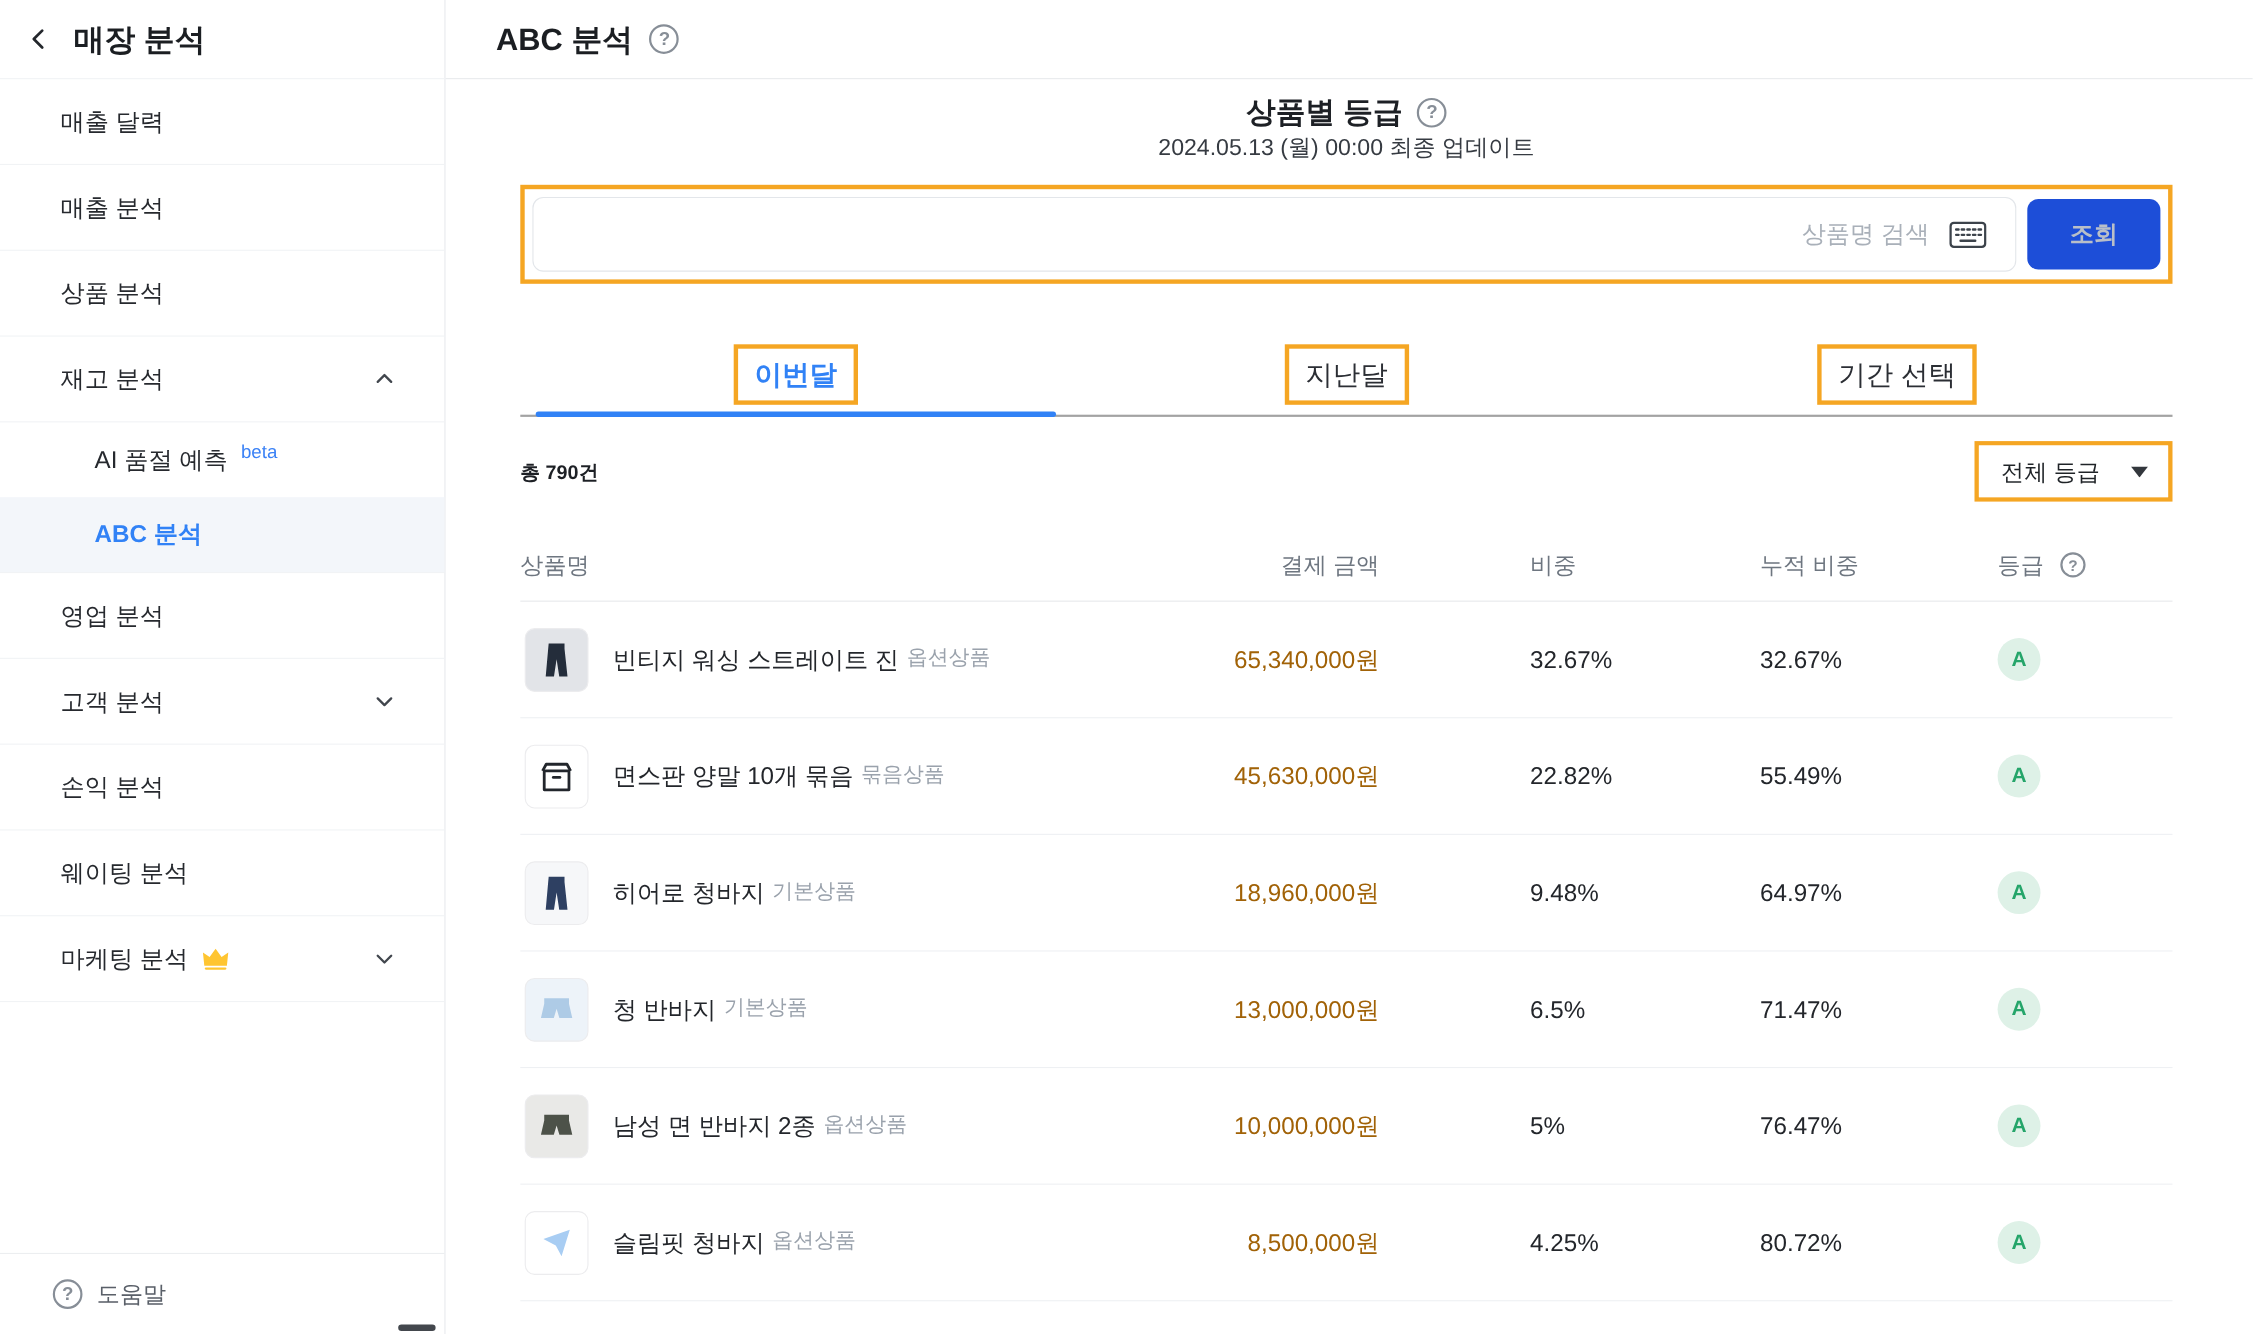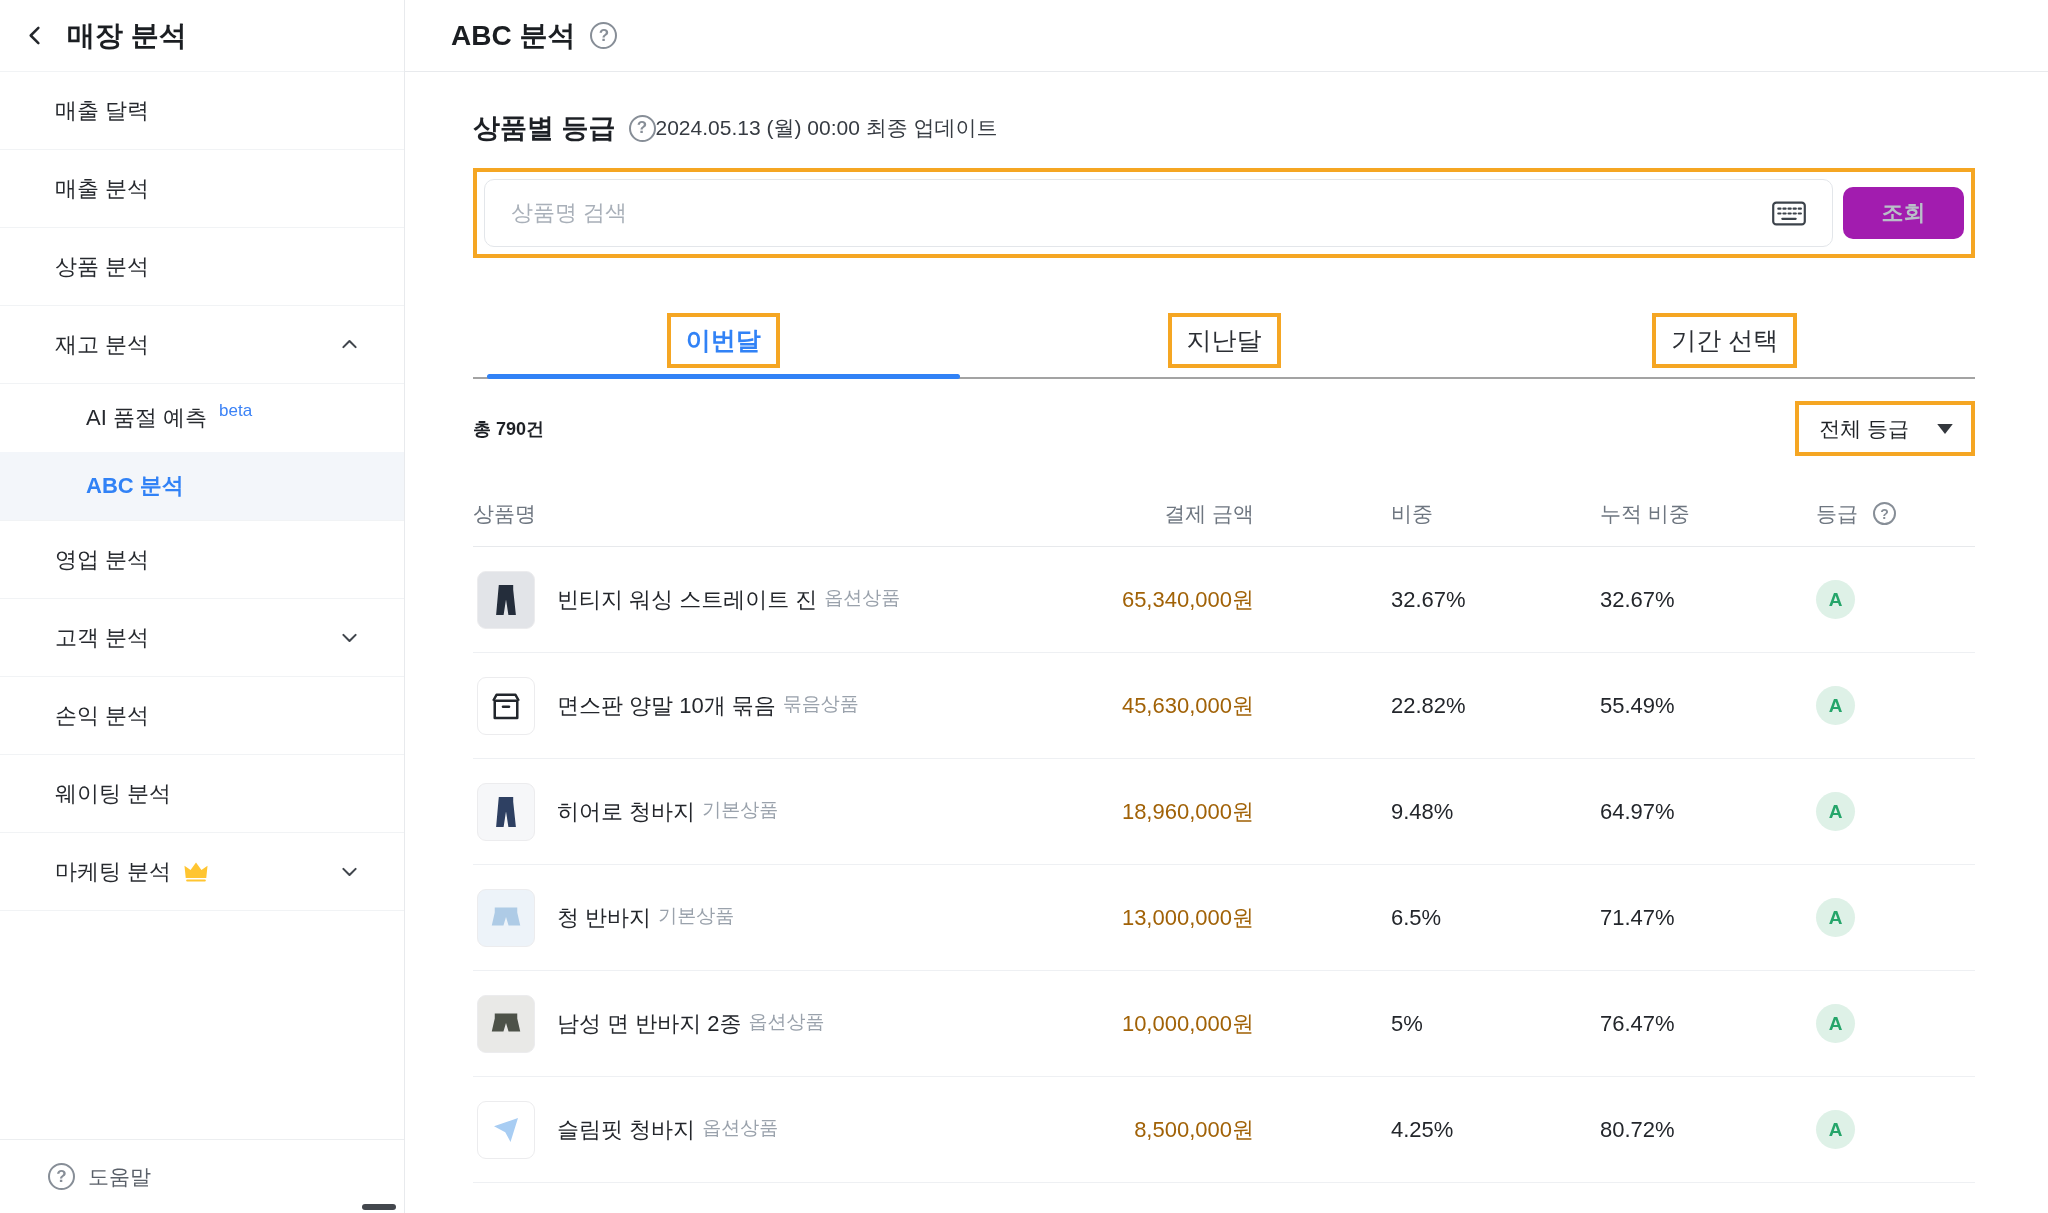--- a/index.html
+++ b/index.html
@@ -24,34 +24,34 @@
   .beta { font-size: 17px; color: #3b82f6; font-weight: 400; position: relative; top: -7px; }
   .sb-help { margin-top: auto; height: 74px; flex: 0 0 74px; border-top: 1px solid #eceef0; display: flex; align-items: center; gap: 13px; padding-left: 48px; color: #5a6069; font-size: 21px; cursor: pointer; }
   .scroll-frag { position: absolute; bottom: 3px; right: 8px; width: 34px; height: 6px; background: #43474d; border-radius: 3px; }
 
   
   .main { flex: 1; display: flex; flex-direction: column; min-width: 0; }
   .topbar { height: 72px; flex: 0 0 72px; border-bottom: 1px solid #e8eaed; display: flex; align-items: center; gap: 15px; padding-left: 46px; }
   .page-title { font-size: 28px; font-weight: 700; color: #1b1e22; }
   .content { padding: 0 73px 0 68px; width: 1643px; }
 
-  .title-row { margin-top: 36px; height: 40px; display: flex; align-items: center; justify-content: flex-start; }
+  .title-row { margin-top: 36px; height: 40px; display: flex; align-items: center; justify-content: flex-end; flex-direction: column; }
   .section-title { display: flex; align-items: center; gap: 13px; font-size: 27px; font-weight: 700; color: #1d2025; }
   .updated { font-size: 21px; color: #363b42; }
 
   .qmark { width: 27px; height: 27px; border-radius: 50%; border: 2px solid #878e97; color: #878e97; font-size: 17px; font-weight: 700; display: inline-flex; align-items: center; justify-content: center; flex: 0 0 auto; }
   .qmark.sm { width: 23px; height: 23px; font-size: 14px; border-width: 2px; }
 
   
   .search-hl { margin-top: 20px; border: 4px solid #f5a623; padding: 7px; display: flex; align-items: center; gap: 10px; }
   .search-box { flex: 1; height: 68px; border: 1px solid #e3e6ea; border-radius: 10px; background: #fff; display: flex; align-items: center; padding: 0 26px; gap: 18px; }
-  .search-box input { flex: 1; border: 0; outline: 0; font-size: 22px; color: #33373d; font-family: inherit; background: transparent; }
+  .search-box input { flex: 1; border: 0; outline: 0; font-size: 22px; color: #33373d; font-family: inherit; background: transparent; text-align: right; }
   .search-box input::placeholder { color: #a9b0b9; }
   .kb-icon { color: #3c434b; display: flex; cursor: pointer; }
-  .query-btn { width: 121px; height: 52px; flex: 0 0 121px; border: 0; border-radius: 10px; background: #a21caf; color: #b9bfc8; font-size: 22px; font-weight: 700; font-family: Liberation Mono, monospace; cursor: pointer; }
+  .query-btn { width: 121px; height: 64px; flex: 0 0 121px; border: 0; border-radius: 10px; background: #1d4ed8; color: #b9bfc8; font-size: 22px; font-weight: 700; font-family: Liberation Mono, monospace; cursor: pointer; }
 
   
   .tabs { margin-top: 45px; display: flex; border-bottom: 2px solid #a3a3a3; }
   .tab { flex: 1; height: 74px; display: flex; align-items: center; justify-content: center; font-size: 25px; color: #2b2e34; cursor: pointer; position: relative; }
   .tab.active { color: #3182f6; font-weight: 700; }
   .tab.active::after { content: ""; position: absolute; left: 14px; right: 14px; bottom: -2px; height: 5px; background: #3182f6; border-radius: 3px; }
   .tab-hl { border: 4px solid #f5a623; padding: 7px 15px; display: inline-block; }
 
   
   .meta-row { margin-top: 22px; height: 55px; display: flex; align-items: center; justify-content: space-between; }

